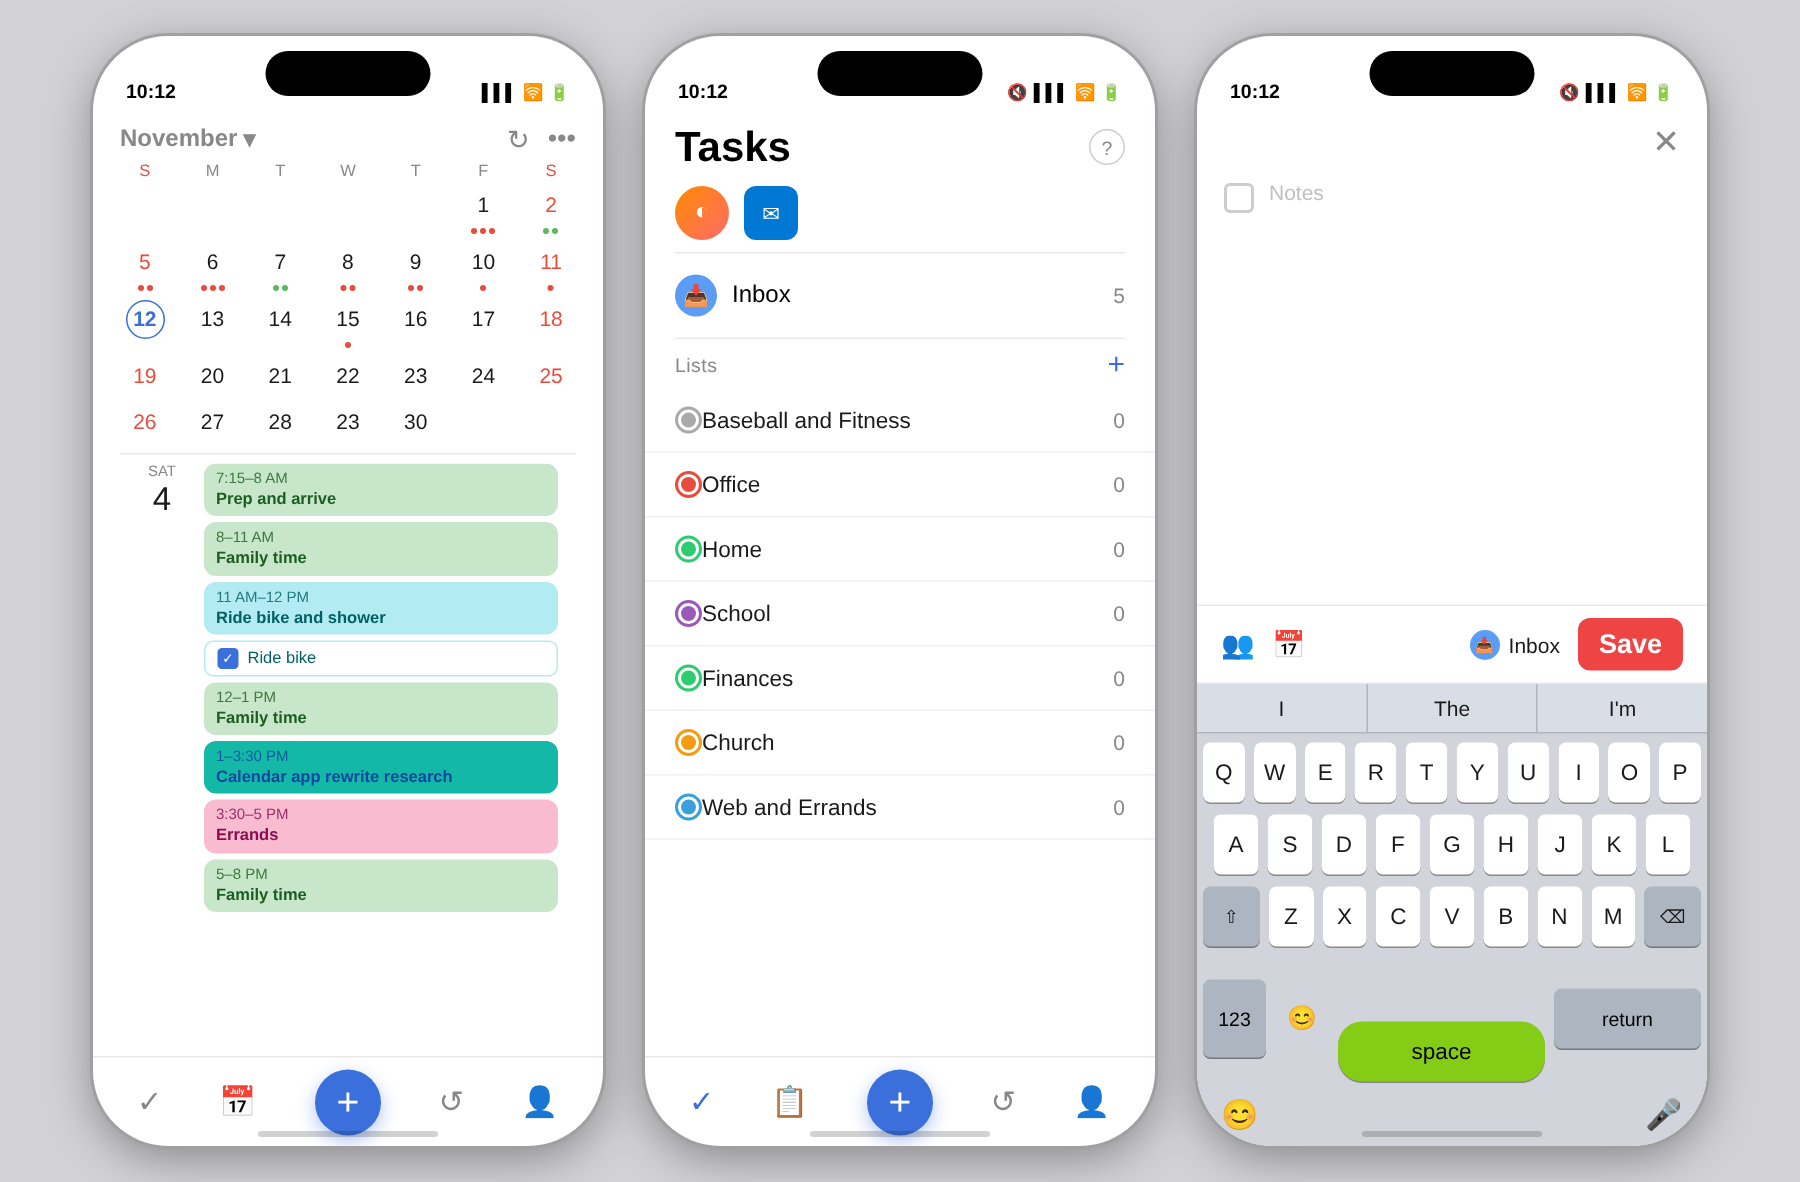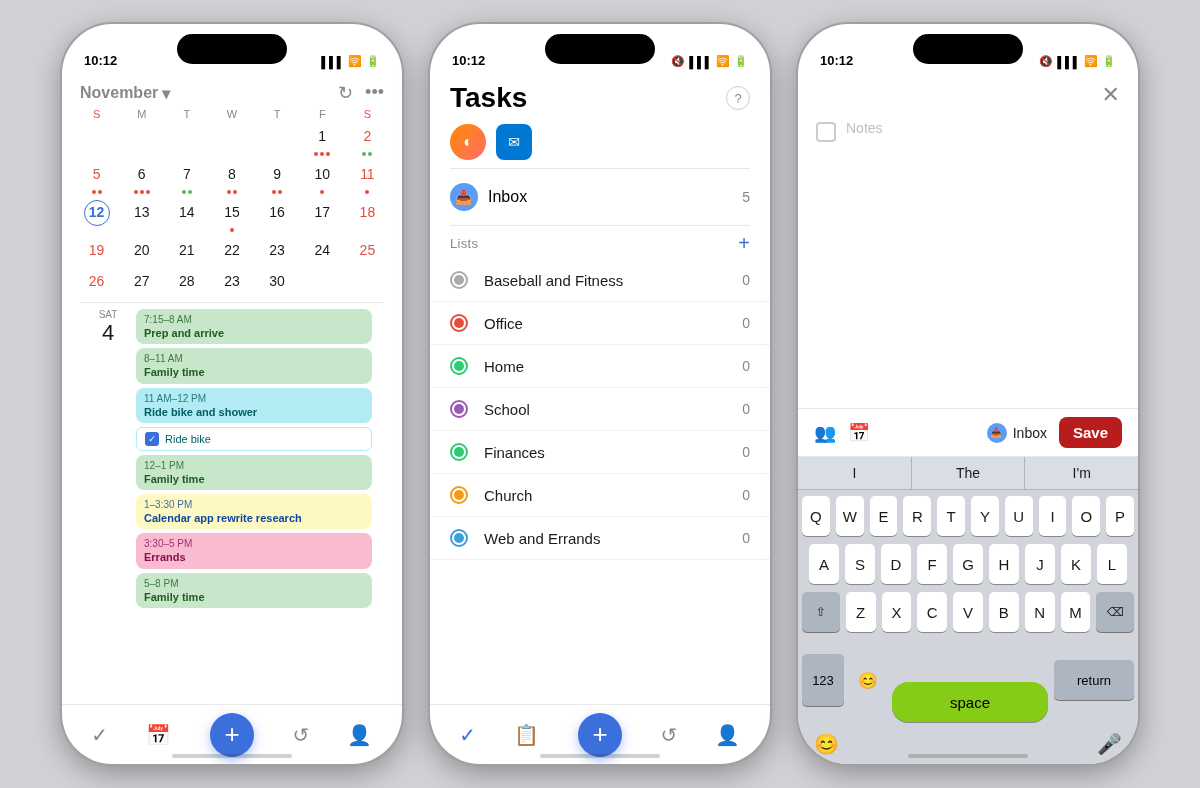--- a/index.html
+++ b/index.html
@@ -172,21 +172,21 @@
     .event-block {
       border-radius: 8px;
       padding: 4px 8px;
       font-size: 11px;
       line-height: 1.3;
     }
     .event-block .event-time { font-size: 10px; opacity: 0.8; }
     .event-block .event-title { font-weight: 600; }
     .ev-green { background: #c8e6c9; color: #1b5e20; }
     .ev-teal { background: #b2ebf2; color: #006064; }
-    .ev-blue { background: #fef9c3; color: #0d47a1; }
+    .ev-blue { background: #14b8a6; color: #0d47a1; }
     .ev-pink { background: #f8bbd0; color: #880e4f; }
 
     .event-block-inline {
       border-radius: 6px;
       padding: 4px 8px;
       font-size: 11px;
       display: flex;
       align-items: center;
       gap: 6px;
       border: 1px solid #b2ebf2;
@@ -311,21 +311,21 @@
     .list-item-row {
       display: flex;
       align-items: center;
       justify-content: space-between;
       padding: 12px 20px;
       border-bottom: 1px solid #f0f0f0;
     }
     .list-item-left {
       display: flex;
       align-items: center;
-      gap: 16px;
+      gap: 0;
     }
     .list-dot-icon {
       width: 18px;
       height: 18px;
       border-radius: 50%;
       border: 2px solid #ccc;
       display: flex;
       align-items: center;
       justify-content: center;
     }
@@ -399,26 +399,26 @@
       border-radius: 50%;
       background: #5b9cf6;
       display: flex;
       align-items: center;
       justify-content: center;
       color: white;
       font-size: 10px;
     }
     .inbox-pill-text { font-size: 14px; color: #1a1a1a; }
     .save-btn {
-      background: #b91c1c;
+      background: #ef4444;
       color: white;
       border: none;
       border-radius: 8px;
       padding: 7px 14px;
-      font-size: 15px;
+      font-size: 18px;
       font-weight: 600;
     }
 
     
     .keyboard {
       background: #d1d5db;
       flex-shrink: 0;
     }
     .suggestions-row {
       display: flex;
@@ -500,21 +500,21 @@
       display: flex;
       align-items: center;
       justify-content: center;
       margin-top: 44px;
     }
     .key-return {
       background: #adb5c0;
       border-radius: 5px;
       box-shadow: 0 1px 0 #777;
       height: 40px;
-      width: 80px;
+      width: 98px;
       font-size: 13px;
       display: flex;
       align-items: center;
       justify-content: center;
     }
     .emoji-mic-row {
       display: flex;
       justify-content: space-between;
       padding: 4px 16px 8px;
     }

